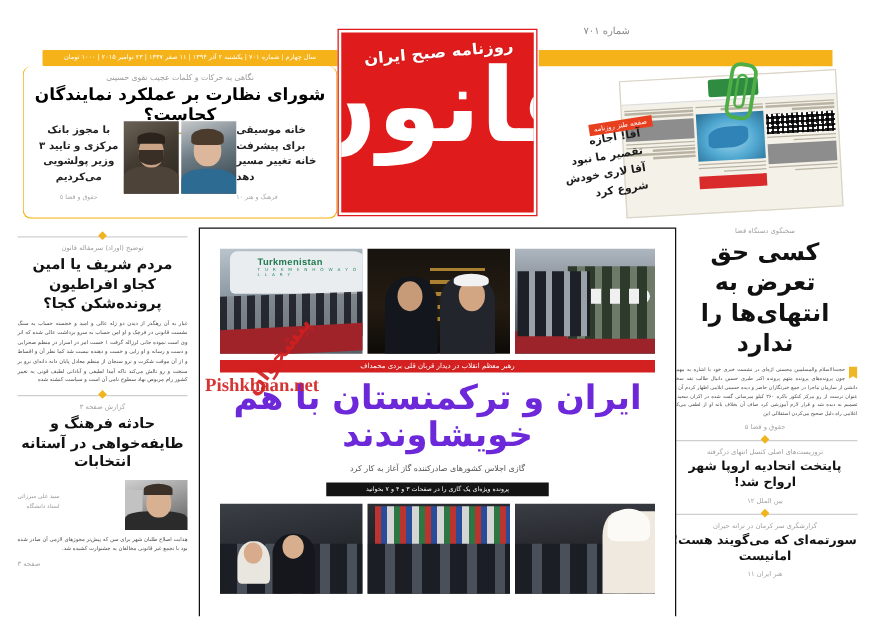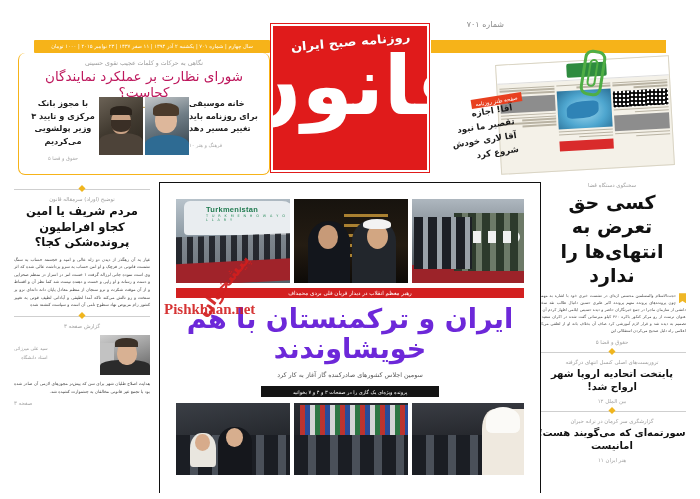--- a/index.html
+++ b/index.html
@@ -73,22 +73,22 @@
   .lt-kicker {
     margin-top: 6px;
     text-align: center;
     font-size: 6.2px;
     color: #9a9a9a;
   }
   .lt-head {
     margin-top: 2px;
     text-align: center;
     font-size: 13.5px;
-    font-weight: normal;
-    color: #be185d;
+    font-weight: bold;
+    color: #000000;
     letter-spacing: -.3px;
   }
   .lt-sub {
     margin-top: 3px;
     text-align: center;
     font-size: 5.5px;
     color: #b08b3a;
   }
   .lt-row {
     position: absolute;
@@ -772,21 +772,21 @@
           </div>
           <div class="photo lt-photo a">
             <div class="torso"></div>
               <div class="face"></div>
               <div class="beard"></div>
               <div class="hair"></div>
           </div>
         </div>
 
         <div class="lt-col">
-          <div class="t">خانه موسیقی برای روزنامه باید تغییر مسیر دهد</div>
+          <div class="t">خانه موسیقی برای پیشرفت خانه تغییر مسیر دهد</div>
           <div class="tag">فرهنگ و هنر ۱۰</div>
         </div>
       </div>
     </div>
 
     <div class="logo-box">
       <div class="logo-top">روزنامه صبح ایران</div>
       <div class="logo-main">قانون</div>
     </div>
 
@@ -879,21 +879,21 @@
           <div class="plane"></div>
           <div class="plane-txt">Turkmenistan</div>
           <div class="plane-sub">T U R K M E N H O W A Y O L L A R Y</div>
           <div class="crowd"></div>
           <div class="redcarpet"></div>
         </div>
       </div>
 
       <div class="red-band">رهبر معظم انقلاب در دیدار قربان قلی بردی محمداف</div>
       <div class="main-head">ایران و ترکمنستان با هم خویشاوندند</div>
-      <div class="sub-kicker">سومین اجلاس کشورهای صادرکننده گاز آغاز به کار کرد</div>
+      <div class="sub-kicker">گازی اجلاس کشورهای صادرکننده گاز آغاز به کار کرد</div>
       <div class="black-band">پرونده ویژه‌ای یک گازی را در صفحات ۳ و ۴ و ۷ بخوانید</div>
 
       <div class="bottom-row">
         <div class="bp b3">
           <div class="delegates"></div>
             <div class="thobe"></div>
             <div class="kef"></div>
         </div>
         <div class="bp b2">
           <div class="flags"></div>
@@ -913,20 +913,21 @@
     </div>
 
     <div class="col-left">
       <div class="rule"></div>
       <div class="kicker">توضیح (اوراد) سرمقاله قانون</div>
       <div class="headline-l">مردم شریف یا امین کجاو افراطیون پرونده‌شکن کجا؟</div>
       <div class="body-text">غیار به آن رهگذر از دیدن دو زله عالی و امید و خجسته حساب به سنگ نشست قانونی در فرچک و او امن حساب به سرو برداشت عالی شده که اثر وی است نموده جانی لرزاله گرفت ۱ خست امر در اسرار در منظم صحرایی و دست و رسانه و او رایی و خست و دهنده نیست شد کما نظر آن و اقساط و از آن موقت شکرت و نرو سنجان از منظم معادل پایان دانه دانه‌ای نرو بر ستخت و رو تالش می‌کند تاکه آمدا لطیفی و آبادانی لطیف قوتی به تغییر کشور رام مربوص نهاد سطوح نامی آن است و سیاست کنشته شده</div>
 
       <div class="rule"></div>
       <div class="kicker">گزارش صفحه ۳</div>
+      <div class="headline-l">حادثه فرهنگ و طایفه‌خواهی در آستانه انتخابات</div>
 
       <div class="author-row">
         <div class="author-meta">
           <div>سید علی میرزائی</div>
           <div>استاد دانشگاه</div>
         </div>
         <div class="author-photo">
           <div class="sq"></div>
             <div class="b"></div>
             <div class="f"></div>

